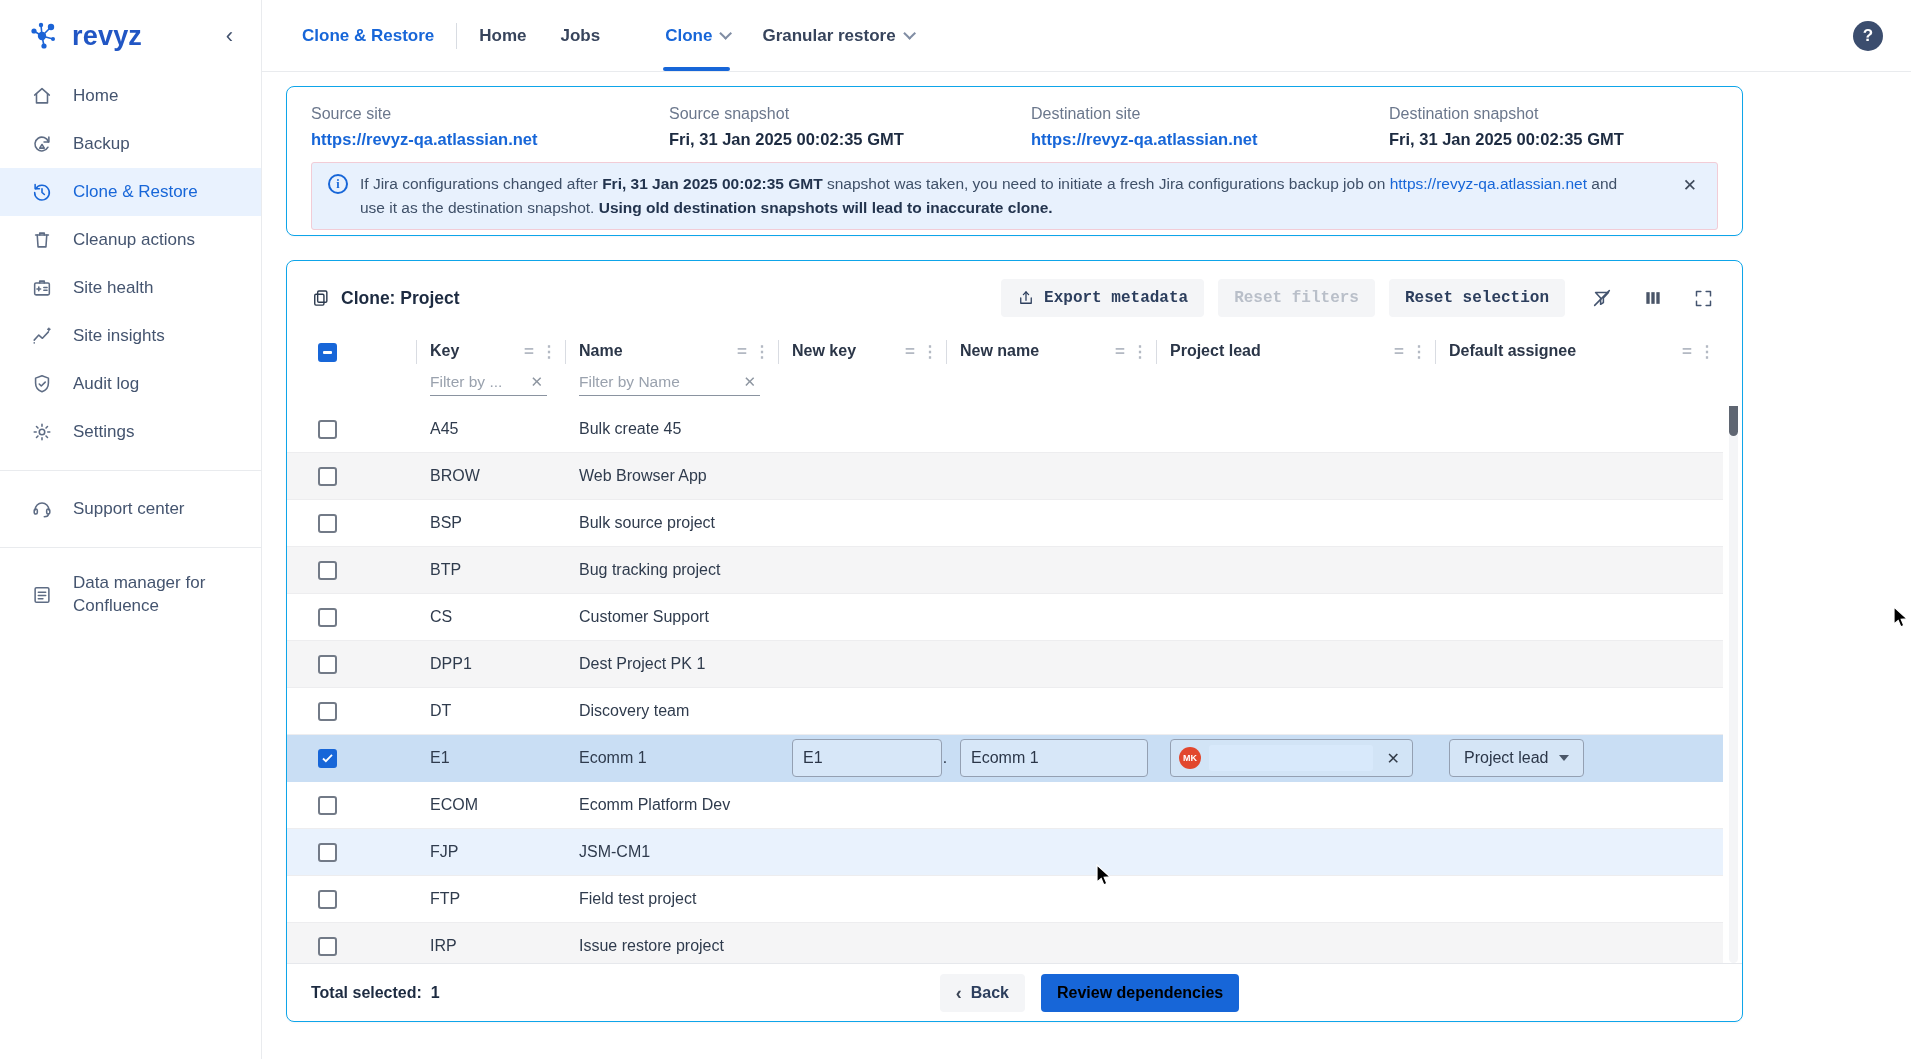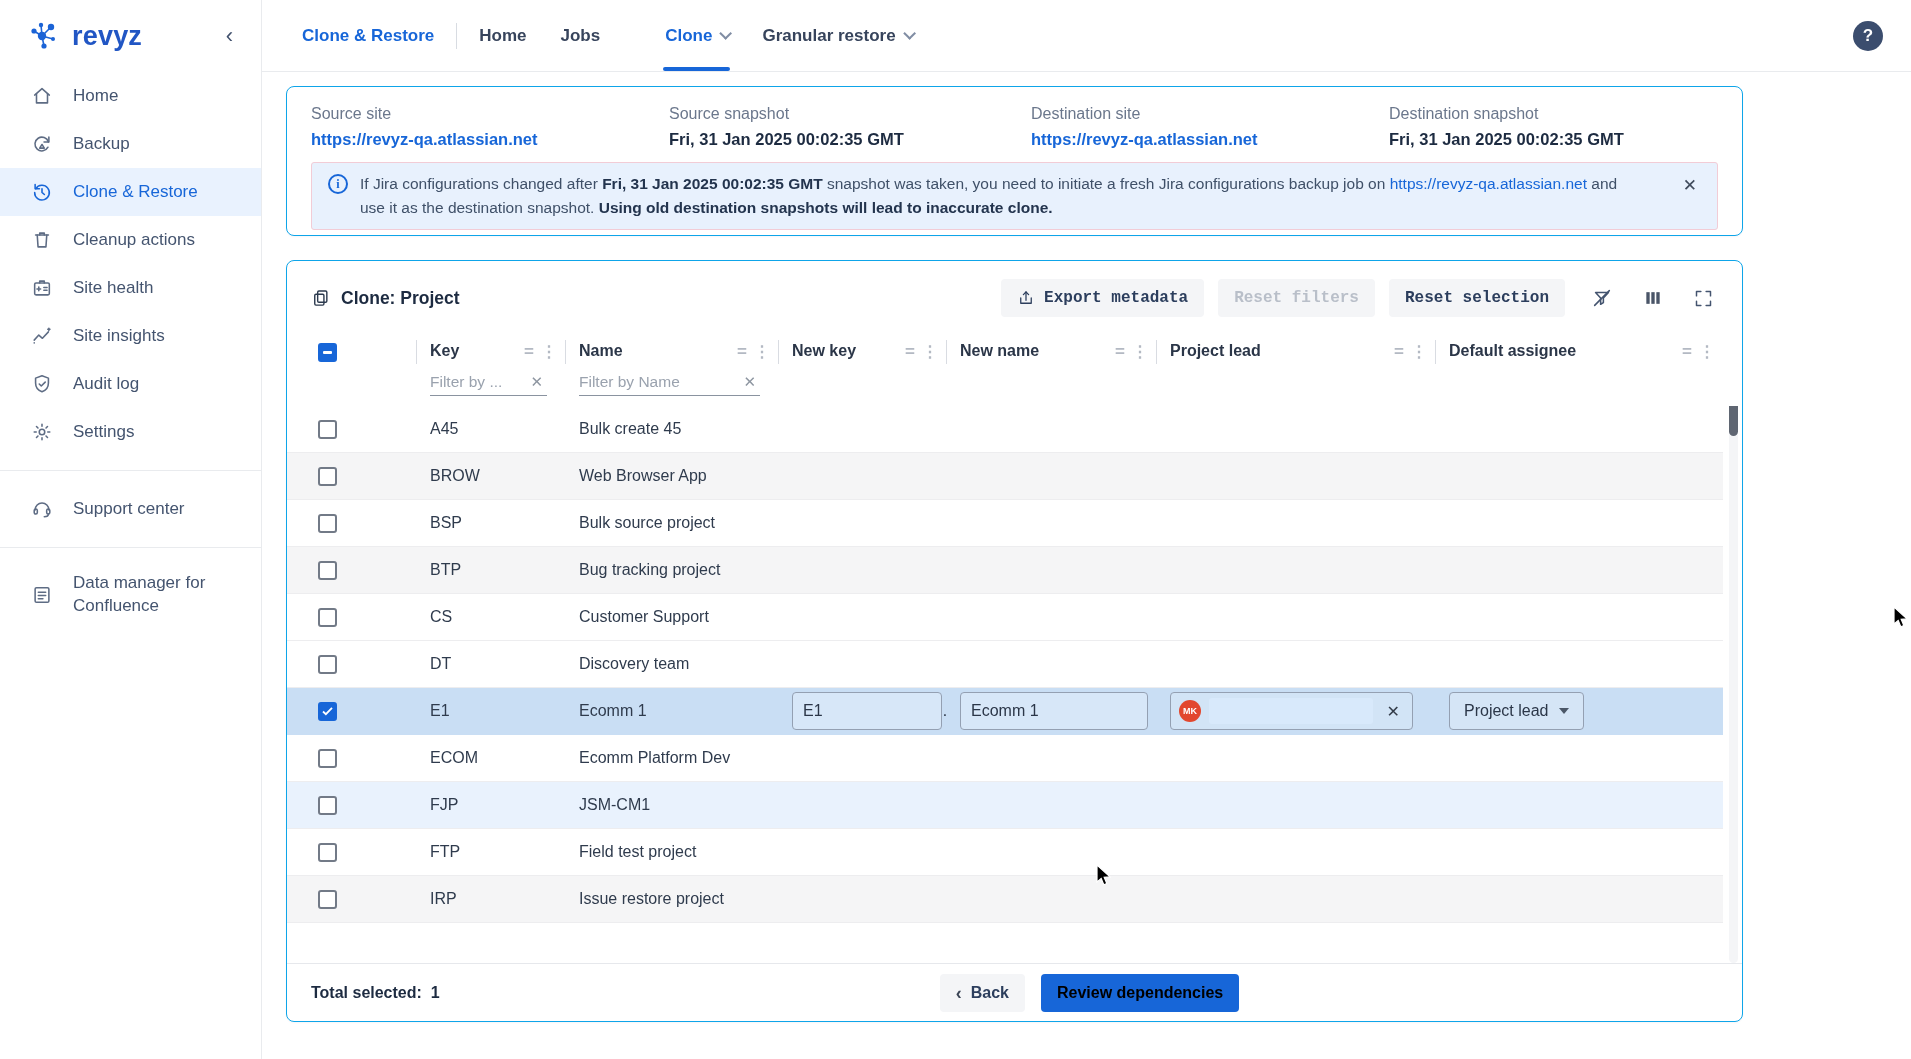--- a/index.html
+++ b/index.html
@@ -468,20 +468,31 @@
         <div class="cb-cell">
           <span class="cb"></span>
         </div>
         <div class="td">CS</div>
         <div class="td">Customer Support</div>
         <div class="td"></div>
         <div class="td"></div>
         <div class="td"></div>
         <div class="td"></div>
       </div>
+      <div class="grid-row trow alt">
+        <div class="cb-cell">
+          <span class="cb"></span>
+        </div>
+        <div class="td">DPP1</div>
+        <div class="td">Dest Project PK 1</div>
+        <div class="td"></div>
+        <div class="td"></div>
+        <div class="td"></div>
+        <div class="td"></div>
+      </div>
       <div class="grid-row trow">
         <div class="cb-cell">
           <span class="cb"></span>
         </div>
         <div class="td">DT</div>
         <div class="td">Discovery team</div>
         <div class="td"></div>
         <div class="td"></div>
         <div class="td"></div>
         <div class="td"></div>

